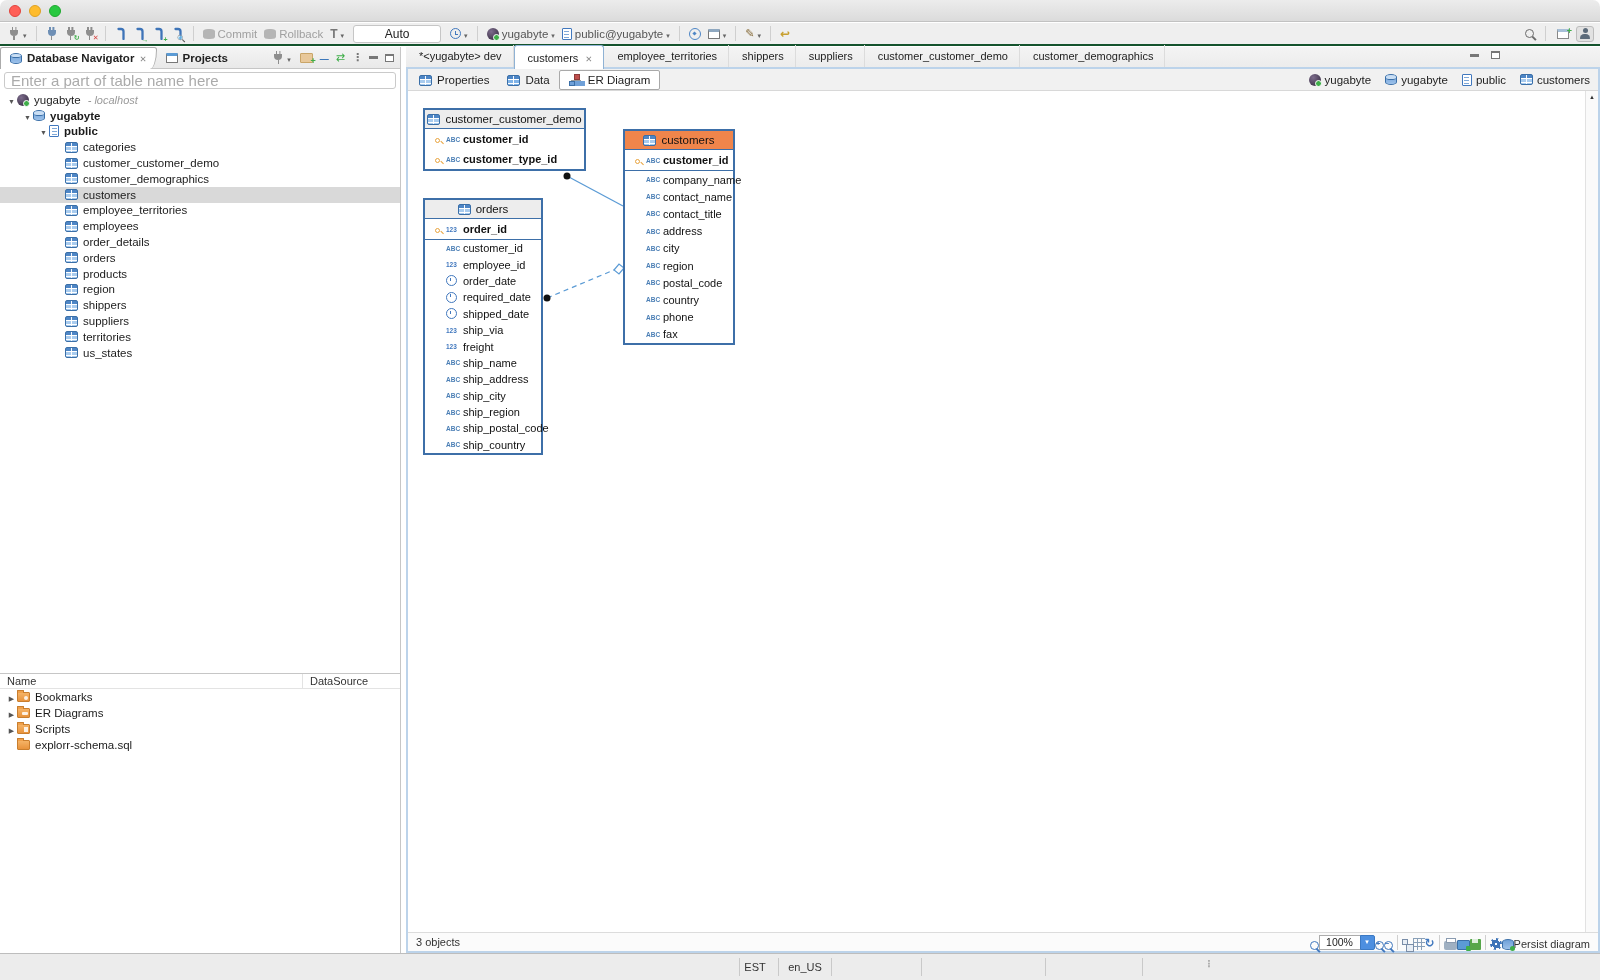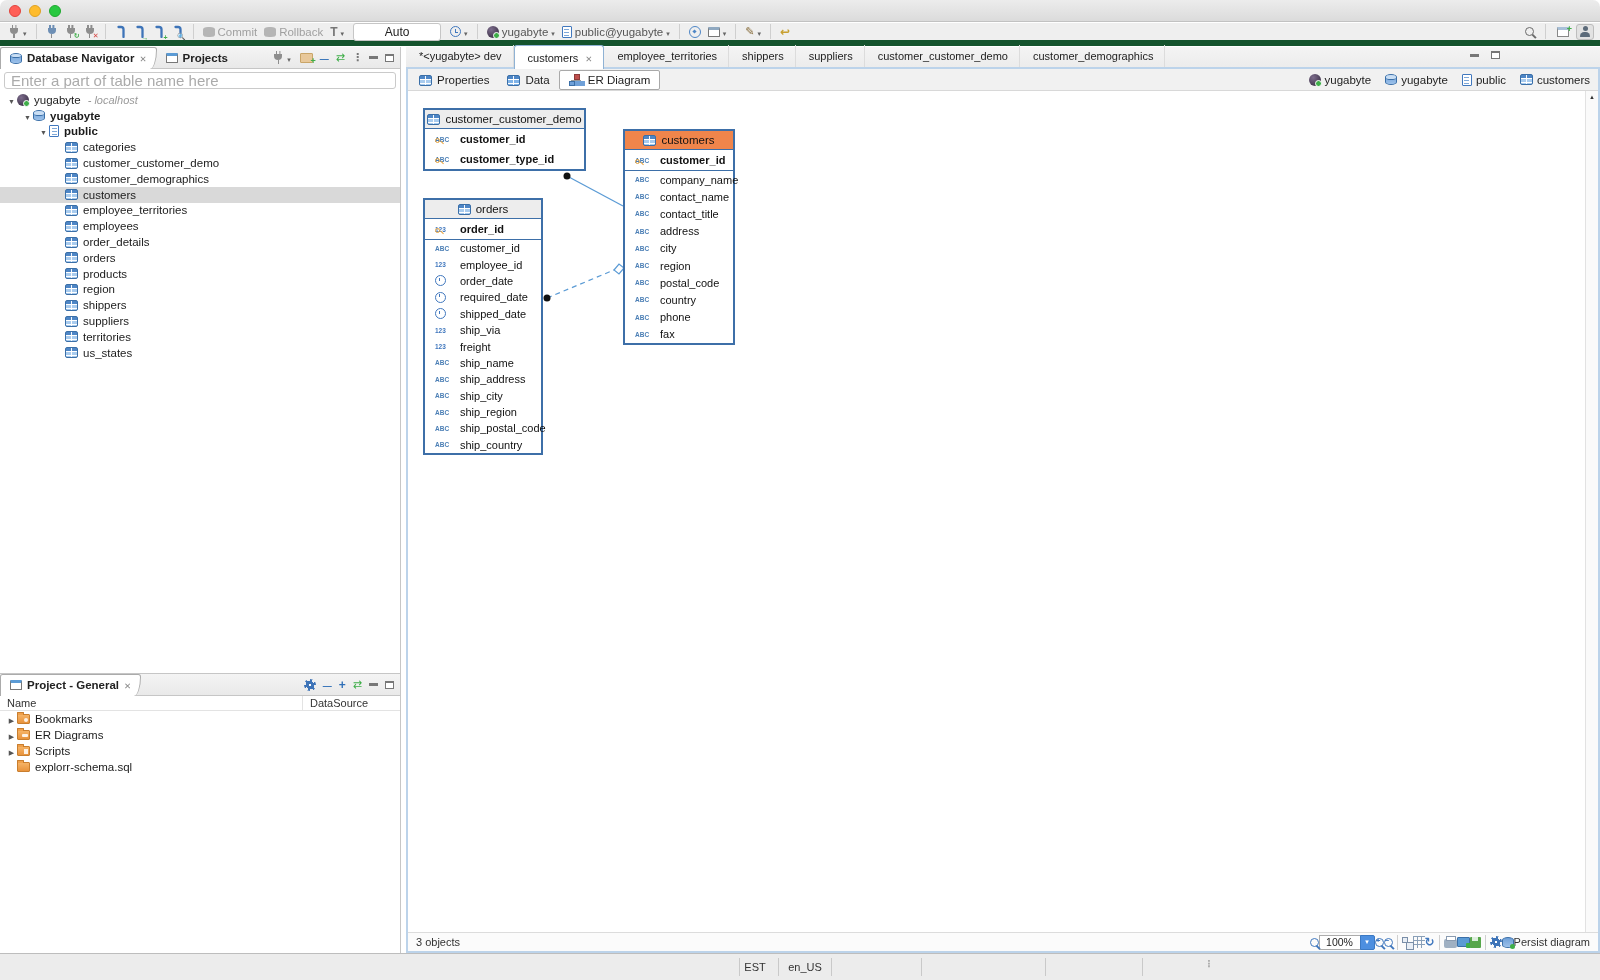--- a/index.html
+++ b/index.html
@@ -12,21 +12,21 @@
     background:linear-gradient(#ECECEC,#DBDBDB); border-bottom:1px solid #C2C2C2; }
   .lights{ position:absolute; left:9px; top:5px; display:flex; gap:8px; }
   .light{ width:12px; height:12px; border-radius:50%; }
   .light.red{ background:#FF5F57; border:1px solid #E0443E; }
   .light.yellow{ background:#FEBC2E; border:1px solid #DEA123; }
   .light.green{ background:#28C840; border:1px solid #1FA82F; }
   .wtitle{ position:absolute; left:0; right:0; top:3px; text-align:center; font-size:13px; color:#3c3c3c; }
 
   
   .toolbar{ position:absolute; top:23px; left:0; right:0; height:23px; background:#EFEFEF;
-    border-bottom:6px solid #14532d; display:flex; align-items:center; padding:0 6px; gap:3px; font-size:11.5px; color:#555; }
+    border-bottom:2px solid #14532d; display:flex; align-items:center; padding:0 6px; gap:3px; font-size:11.5px; color:#555; }
   .tb-sep{ width:1px; height:15px; background:#CFCFCF; margin:0 4px; flex:0 0 1px; }
   .tb-btn{ display:flex; align-items:center; gap:3px; padding:1px 2px; border-radius:3px; }
   .tb-btn.disabled{ color:#A0A0A0; }
   .tb-right{ margin-left:auto; display:flex; align-items:center; gap:5px; }
   .tb-btn.pressed{ border:1px solid #BDBDBD; background:#E2E2E2; }
   .g-caret::before{ content:"▾"; font-size:7px; color:#666; }
   .g-T::before{ content:"T"; font-weight:bold; font-size:12px; color:#777; }
   .autocombo{ width:88px; height:18px; background:#fff; border:1px solid #C6C6C6; border-radius:3px;
     display:flex; align-items:center; justify-content:center; font-size:12px; color:#222; margin:0 4px; }
 
@@ -181,37 +181,37 @@
   .entity.orders{ left:15px; top:107px; width:120px; }
   .entity.customers{ left:215px; top:38px; width:112px; }
   .ehdr{ height:19px; display:flex; align-items:center; justify-content:center; gap:5px;
     border-bottom:1px solid #3D6FA8; background:#EDEDED; font-size:11.5px; white-space:nowrap; }
   .ehdr.orange{ background:#F0854B; }
   .keys .col-row{ height:20px; }
   .keys{ border-bottom:1px solid #3D6FA8; }
   .entity.ccd .keys{ border-bottom:none; }
   .cols .col-row{ height:16.4px; }
   .entity.customers .cols .col-row{ height:17.2px; }
-  .col-row{ display:flex; align-items:center; padding:0 10px; position:relative; white-space:nowrap;gap:8px; }
+  .col-row{ display:flex; align-items:center; padding:0 21px; position:relative; white-space:nowrap; }
   .cicon{ width:17px; flex:0 0 17px; display:flex; align-items:center; }
   .cicon.abc::before{ content:"ABC"; font-size:6.5px; font-weight:bold; color:#4A7EB5; letter-spacing:0; }
   .cicon.num::before{ content:"123"; font-size:6.5px; font-weight:bold; color:#4178BE; }
   .cicon.date{ position:relative; }
   .cicon.date::before{ content:""; width:9px; height:9px; border:1.3px solid #4178BE; border-radius:50%; display:inline-block; }
   .cicon.date::after{ content:""; position:absolute; left:4px; top:2.5px; width:1px; height:3px; background:#4178BE; box-shadow:0 3px 0 -1px #4178BE; }
   .keyico{ display:none; position:absolute; left:10px; top:9px; width:5px; height:5px;
     border:1.4px solid #E8A33D; border-radius:50%; }
   .keyico::after{ content:""; position:absolute; left:3.5px; top:3.2px; width:4px; height:1.4px; background:#E8A33D; transform:rotate(45deg); }
   .keys .keyico{ display:block; }
   .keys .cname{ font-weight:bold; }
 
   
   .dfooter{ position:absolute; left:0; right:0; bottom:0; height:19px; background:#FBFBFB; border-top:1px solid #DCDCDC;
     display:flex; align-items:center; font-size:11px; color:#333; padding:0 8px; gap:6px; }
-  .dtools{ margin-left:auto; display:flex; align-items:center; }
+  .dtools{ margin-left:auto; display:flex; align-items:flex-end; }
   .zfield{ width:42px; height:15px; border:1px solid #ACACAC; background:#fff; font-size:10.5px; text-align:center;
     font-family:inherit; padding:0; color:#222; }
   .zbtn{ width:15px; height:15px; margin-left:-1px; background:#4D8FE0; border:1px solid #3B79C4; border-radius:0 2px 2px 0;
     display:inline-flex; align-items:center; justify-content:center; }
   .zbtn::before{ content:"▾"; color:#fff; font-size:7px; }
   .arrange-ico{ width:11px; height:11px; position:relative; }
   .arrange-ico::before{ content:""; position:absolute; left:0; top:0; width:4px; height:4px; border:1px solid #7A8EA8; background:#E8EEF5; box-shadow:5px 6px 0 #E8EEF5, 5px 6px 0 1px #7A8EA8; }
   .grid-ico{ width:12px; height:12px;
     background:repeating-linear-gradient(to right,#8AA0B8 0 1px,transparent 1px 4px),
                repeating-linear-gradient(to bottom,#8AA0B8 0 1px,transparent 1px 4px); }
@@ -484,35 +484,20 @@
             </div>
           </span><span style="display: contents;">
             <div class="trow lv3">
               <span class="ticon table-icon"></span>
               <span>us_states</span>
             </div>
           </span></div>
       </div>
 
       <div class="projpane">
-        <div class="vtabs">
-          <span class="vtab active">
-            <span class="winbox-ico" style="border-top-color:#5B9BD5"></span>
-            <span>Project - General</span>
-            <span class="g-close"></span>
-          </span>
-          <span class="vtab-tools">
-            <span class="gear-ico"></span>
-            <span class="g-minus-b"></span>
-            <span class="g-plus-b"></span>
-            <span class="g-link"></span>
-            <span class="win-min"></span>
-            <span class="win-max"></span>
-          </span>
-        </div>
         <div class="projcols">
           <span class="c1">Name</span>
           <span class="c2">DataSource</span>
         </div>
         <div>
           
         <span style="display: contents;">
             <div class="prow">
               <span class="arr g-col"></span>
               <span class="picon folder-icon bm"></span>

